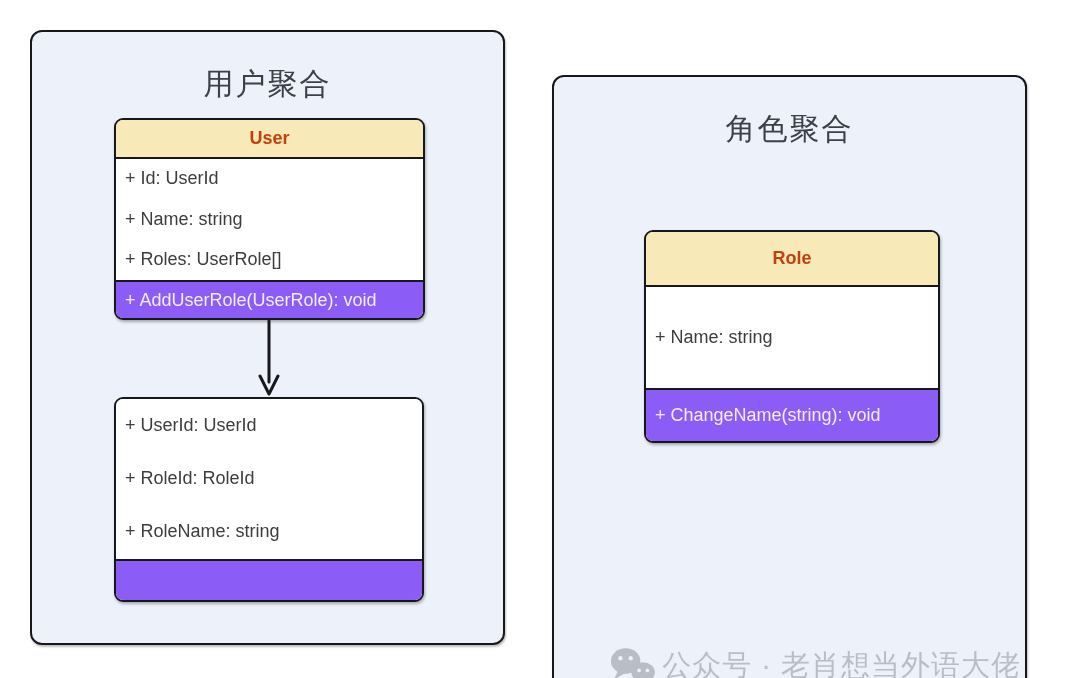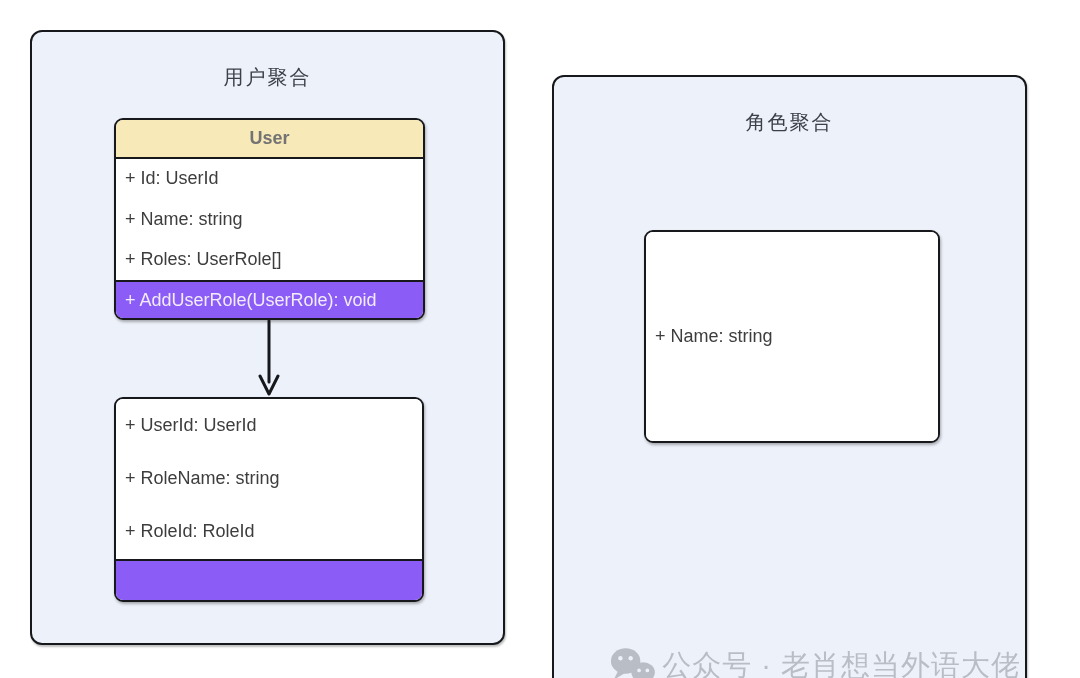--- a/index.html
+++ b/index.html
@@ -16,40 +16,40 @@
     background:#edf1f9;
     border:2.5px solid #17181c;
     border-radius:12px;
     box-shadow:1px 2px 2px rgba(0,0,0,0.25);
     box-sizing:border-box;
   }
   #aggregate-user{ left:30px; }
   #aggregate-role{ left:552px;margin-top:45px; }
   .aggregate-title{
     position:absolute; top:32px; left:0; width:100%;
-    text-align:center; font-size:20px; font-weight:500;
+    text-align:center; font-size:30px; font-weight:500;
     letter-spacing:2px; color:#3b4049;
   }
   
   .class-box{
     position:absolute;
     background:#ffffff;
     border:2.5px solid #17181c;
     border-radius:9px;
     box-shadow:1px 2px 3px rgba(0,0,0,0.3);
     box-sizing:border-box;
     display:flex; flex-direction:column;
     overflow:hidden;
   }
   .class-header{
     flex:0 0 auto;
     display:flex; align-items:center; justify-content:center;
     background:#f8e9b8;
     border-bottom:2.5px solid #17181c;
-    font-size:18px; font-weight:700; color:#737373;
+    font-size:18px; font-weight:700; color:#c2410c;
     box-sizing:border-box;
   }
   .class-fields{
     flex:1 1 auto;
     display:flex; flex-direction:column; justify-content:space-around;
     padding:0 9px; background:#ffffff; box-sizing:border-box;
   }
   .class-field{
     font-size:18px; color:#3d3d3d; line-height:1.1;
   }
@@ -105,34 +105,36 @@
       <div class="class-methods">+ AddUserRole(UserRole): void</div>
     </div>
 
     <svg id="arrow-user-userrole" viewBox="0 0 24 78" xmlns="http://www.w3.org/2000/svg">
       <path d="M12 1 V 62 M3 56 L12 74 L21 56" stroke="#17181c" stroke-width="3" fill="none" stroke-linecap="round" stroke-linejoin="round"></path>
     </svg>
 
     <div class="class-box" id="box-userrole">
       <div class="class-fields">
         <div class="class-field">+ UserId: UserId</div>
+        <div class="class-field">+ RoleId: RoleId</div>
         <div class="class-field">+ RoleName: string</div>
-        <div class="class-field">+ RoleId: RoleId</div>
       </div>
       <div class="class-methods"></div>
     </div>
   </div>
 
   <div class="aggregate" id="aggregate-role">
     <div class="aggregate-title">角色聚合</div>
 
     <div class="class-box" id="box-role">
+      <div class="class-header">Role</div>
       <div class="class-fields">
         <div class="class-field">+ Name: string</div>
       </div>
+      <div class="class-methods">+ ChangeName(string): void</div>
     </div>
 
     <div class="watermark">
       <svg class="watermark-icon" width="46" height="40" viewBox="0 0 50 42" xmlns="http://www.w3.org/2000/svg">
         <g fill="#8e939d">
           <ellipse cx="17" cy="15.5" rx="16" ry="13.8"></ellipse>
           <polygon points="9,26 4,36 16,29"></polygon>
           <ellipse cx="36" cy="28" rx="12.8" ry="11"></ellipse>
           <polygon points="42,36.5 47.5,41.5 38,38.5"></polygon>
         </g>

